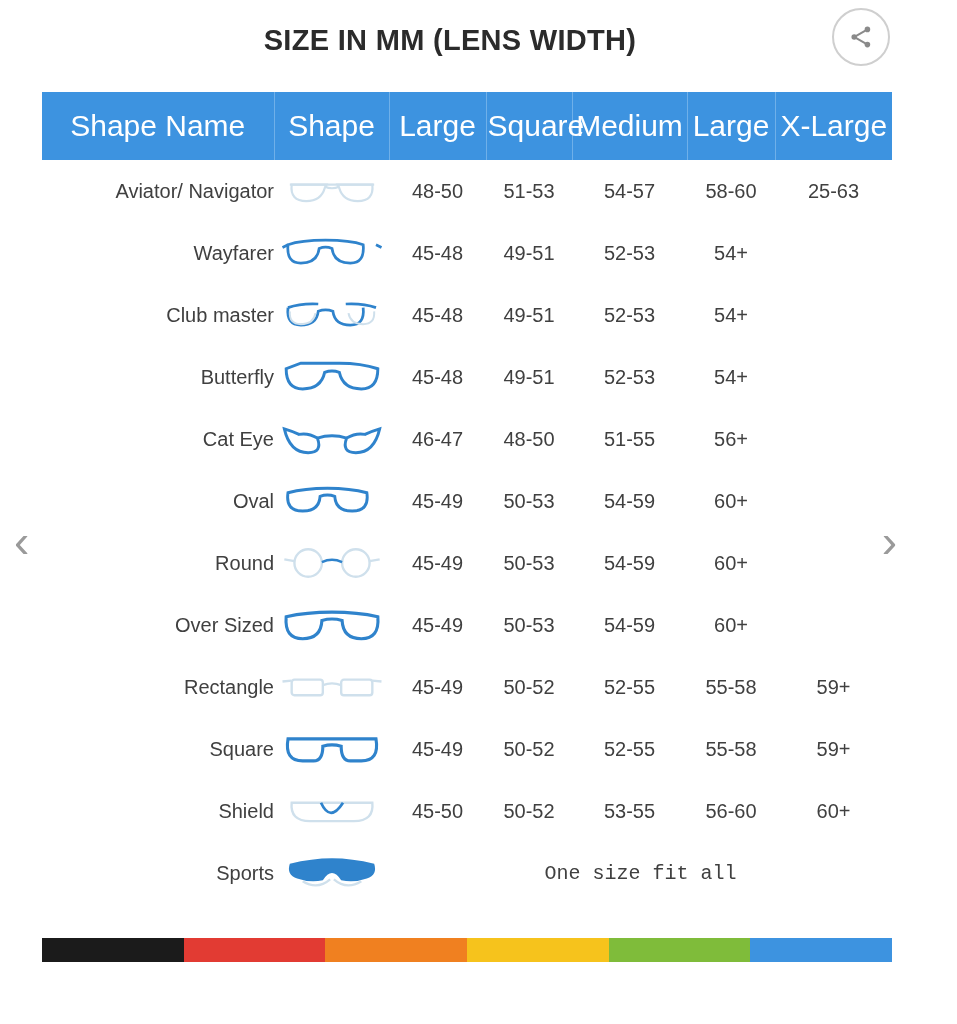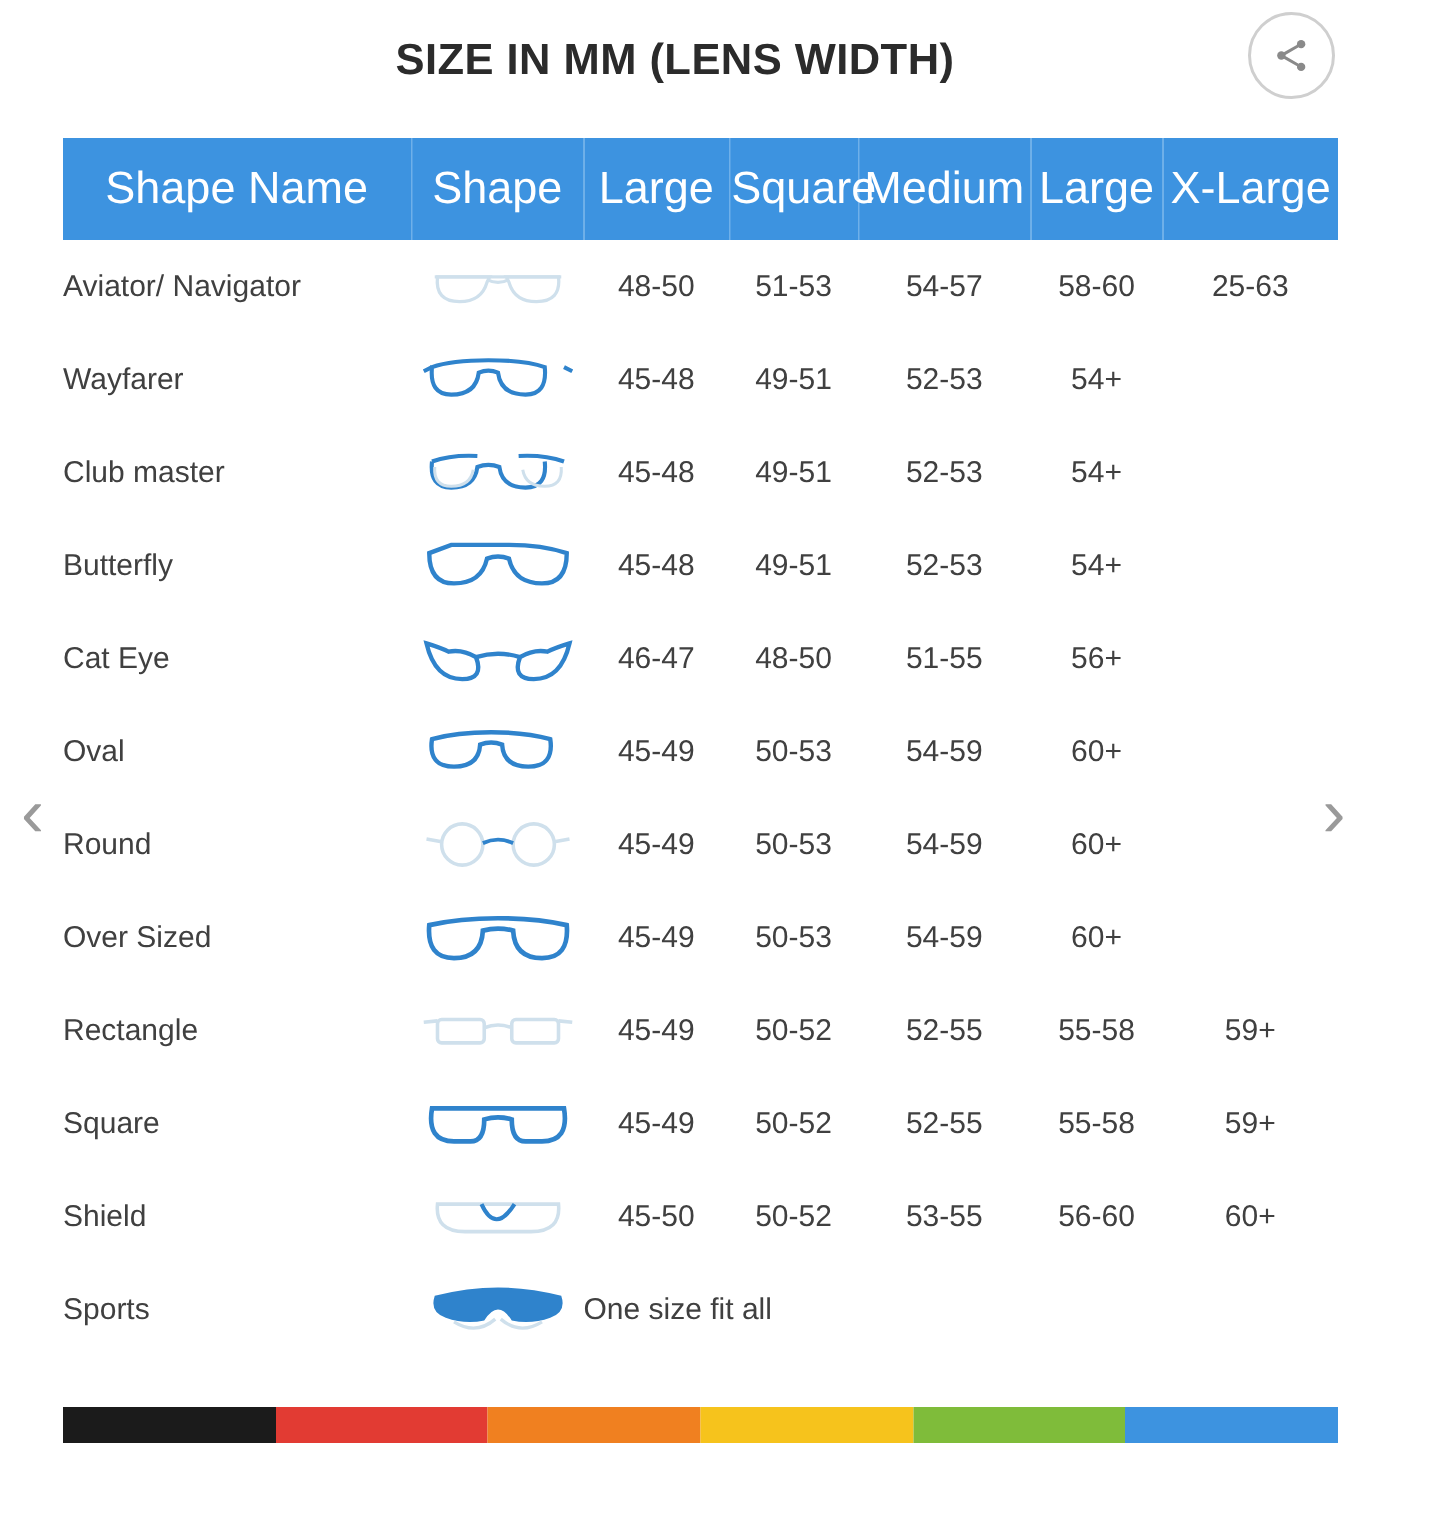--- a/index.html
+++ b/index.html
@@ -78,27 +78,27 @@
 
   #chart-table tbody td {
     font-size: 20px;
     color: #404040;
     height: 62px;
     vertical-align: middle;
     padding: 0;
   }
   td.c-name {
     padding-left: 17px;
-    text-align: left;
+    text-align: right;
     font-size: 21px;
     color: #3c3c3c;
   }
   td.c-shape { text-align: center; }
   td.c-val { text-align: center; }
-  td.c-onesize { font-size: 20px; }
+  td.c-onesize { text-align: center; font-size: 20px; font-family: Liberation Mono, monospace; }
 
   .shape-cell-inner {
     display: flex;
     align-items: center;
     justify-content: center;
     height: 52px;
   }
 
   
   #color-bar {

